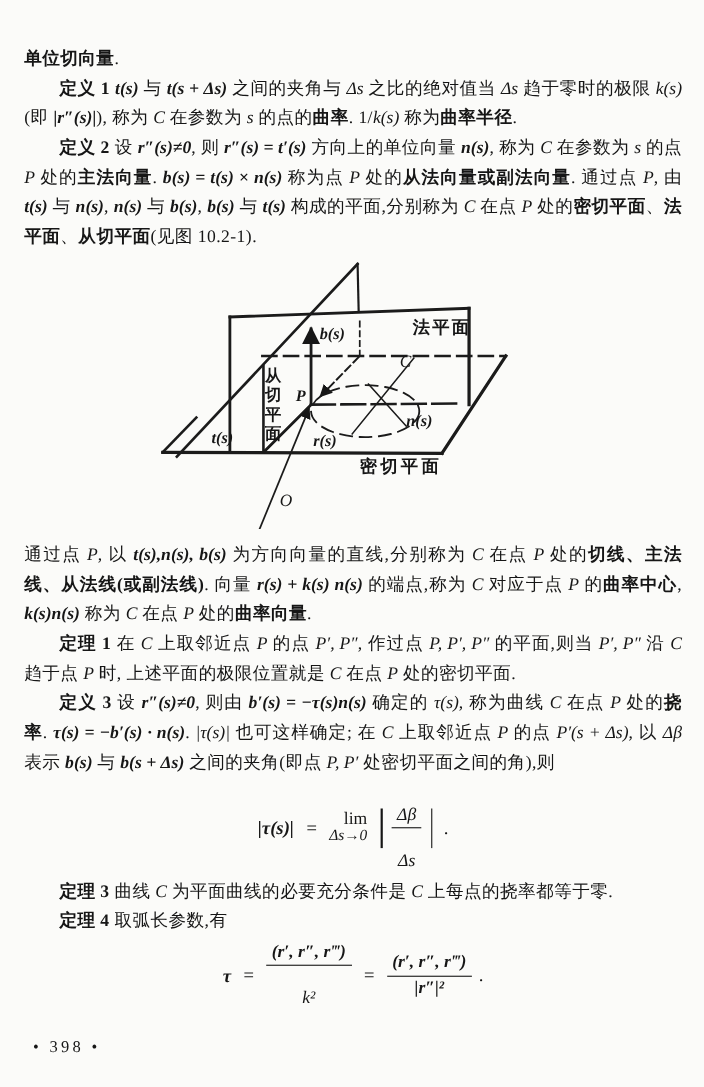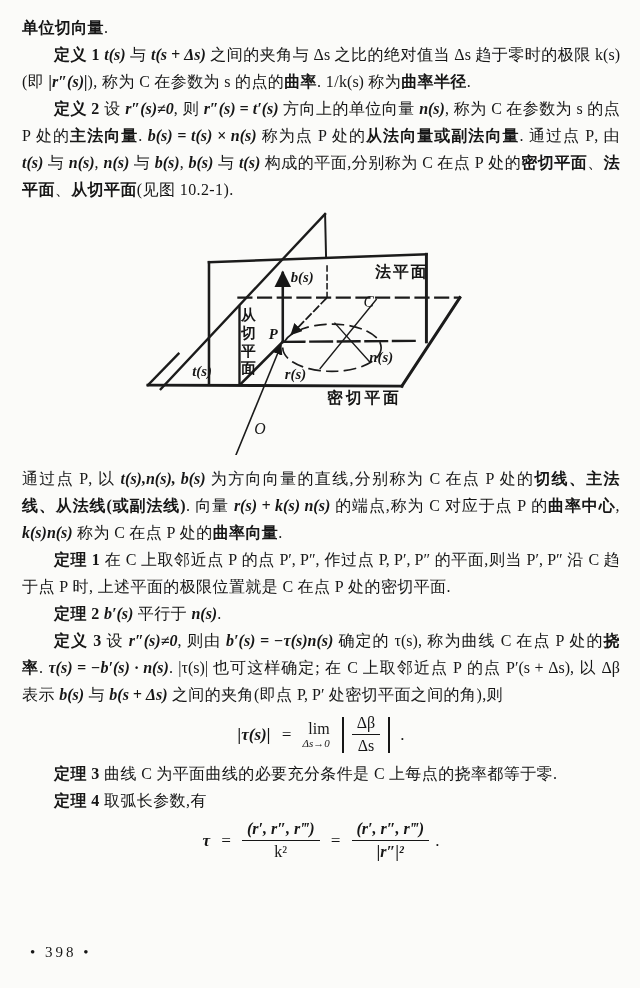--- a/index.html
+++ b/index.html
@@ -7,33 +7,33 @@
     width:640px;height:988px;
     background:#fbfbf9;
     font-family:"Liberation Serif","DejaVu Serif",serif;
     color:#161616;
     overflow:hidden;
     position:relative;
   }
   .page{
     box-sizing:border-box;
     width:640px;height:880px;
-    padding:14px 20px 0 22px;
+    padding:40px 20px 0 22px;
     position:relative;
   }
   .para{
     font-size:16px;
     line-height:27px;
     text-align:justify;
     letter-spacing:0.4px;
     margin:0;
   }
   .para.indent{text-indent:2em;}
   .seg-b{font-weight:bold;}
-  .seg-m{letter-spacing:0;}
+  .seg-m{font-style:italic;letter-spacing:0;margin-top:19px;}
   .seg-mb{font-style:italic;font-weight:bold;letter-spacing:0;}
 
   .figure-wrap{position:relative;margin-top:8px;}
   .figure-svg{display:block;margin-left:108px;}
   .fig-caption{
     text-align:center;
     font-size:16px;
     font-weight:bold;
     letter-spacing:1px;
     line-height:22px;
@@ -44,21 +44,21 @@
   .formula{
     text-align:center;
     font-size:17px;
     margin:6px 0 4px 0;
     white-space:nowrap;
   }
   .formula > span{vertical-align:middle;}
   .f-eq{padding:0 6px;font-style:italic;}
   .lim{display:inline-block;text-align:right;line-height:1;vertical-align:middle;margin-right:4px;}
   .lim-word{display:block;font-style:normal;font-size:16px;}
-  .lim-sub{display:block;font-size:11px;font-style:italic;margin-top:1px;}
+  .lim-sub{display:block;font-size:14px;font-style:italic;margin-top:1px;}
   .frac{display:inline-block;text-align:center;vertical-align:middle;line-height:1.15;}
   .frac .num{display:block;padding:0 5px 2px 5px;border-bottom:1.6px solid #161616;font-size:16px;}
   .frac .den{display:block;padding:2px 5px 0 5px;font-size:16px;}
   .vbar{display:inline-block;width:1.6px;height:36px;background:#161616;vertical-align:middle;margin:0 4px;}
   .f-period{font-style:normal;padding-left:2px;}
 
   .page-number{
     position:absolute;
     left:30px;top:944px;
     font-size:15px;font-weight:normal;letter-spacing:3px;
@@ -124,21 +124,20 @@
       <text class="svg-vec" x="240" y="153">n(s)</text>
       <text class="svg-vec" x="60" y="168">t(s)</text>
       <text class="svg-vec" x="154" y="171" font-size="14">r(s)</text>
       <text class="svg-cjk" x="197" y="195" letter-spacing="3">密切平面</text>
       <text class="svg-it" x="123" y="227">O</text>
     </svg>
   </div>
 
   <div class="para p4"><span>通过点 </span><span class="seg-m">P</span><span>, 以 </span><span class="seg-mb">t(s),n(s), b(s)</span><span> 为方向向量的直线,分别称为 </span><span class="seg-m">C</span><span> 在点 </span><span class="seg-m">P</span><span> 处的</span><span class="seg-b">切线、主法线、从法线(或副法线)</span><span>. 向量 </span><span class="seg-mb">r(s) + k(s) n(s)</span><span> 的端点,称为 </span><span class="seg-m">C</span><span> 对应于点 </span><span class="seg-m">P</span><span> 的</span><span class="seg-b">曲率中心</span><span>, </span><span class="seg-mb">k(s)n(s)</span><span> 称为 </span><span class="seg-m">C</span><span> 在点 </span><span class="seg-m">P</span><span> 处的</span><span class="seg-b">曲率向量</span><span>.</span></div>
   <div class="para indent"><span class="seg-b">定理 1</span><span>  在 </span><span class="seg-m">C</span><span> 上取邻近点 </span><span class="seg-m">P</span><span> 的点 </span><span class="seg-m">P′, P″</span><span>, 作过点 </span><span class="seg-m">P, P′, P″</span><span> 的平面,则当 </span><span class="seg-m">P′, P″</span><span> 沿 </span><span class="seg-m">C</span><span> 趋于点 </span><span class="seg-m">P</span><span> 时, 上述平面的极限位置就是 </span><span class="seg-m">C</span><span> 在点 </span><span class="seg-m">P</span><span> 处的密切平面.</span></div>
-  <div class="para indent"><span class="seg-b">定理 2</span><span>  </span><span class="seg-mb">b′(s)</span><span> 平行于 </span><span class="seg-mb">n(s)</span><span>.</span></div>
   <div class="para indent"><span class="seg-b">定义 3</span><span>  设 </span><span class="seg-mb">r″(s)≠0</span><span>, 则由 </span><span class="seg-mb">b′(s) = −τ(s)n(s)</span><span> 确定的 </span><span class="seg-m">τ(s)</span><span>, 称为曲线 </span><span class="seg-m">C</span><span> 在点 </span><span class="seg-m">P</span><span> 处的</span><span class="seg-b">挠率</span><span>. </span><span class="seg-mb">τ(s) = −b′(s) · n(s)</span><span>. </span><span class="seg-m">|τ(s)|</span><span> 也可这样确定; 在 </span><span class="seg-m">C</span><span> 上取邻近点 </span><span class="seg-m">P</span><span> 的点 </span><span class="seg-m">P′(s + Δs)</span><span>, 以 </span><span class="seg-m">Δβ</span><span> 表示 </span><span class="seg-mb">b(s)</span><span> 与 </span><span class="seg-mb">b(s + Δs)</span><span> 之间的夹角(即点 </span><span class="seg-m">P, P′</span><span> 处密切平面之间的角),则</span></div>
 
   <div class="formula">
     <span class="seg-mb">|τ(s)|</span>
     <span class="f-eq">=</span>
     <span class="lim">
       <span class="lim-word">lim</span>
       <span class="lim-sub">Δs→0</span>
     </span>
     <span class="vbar"></span>

